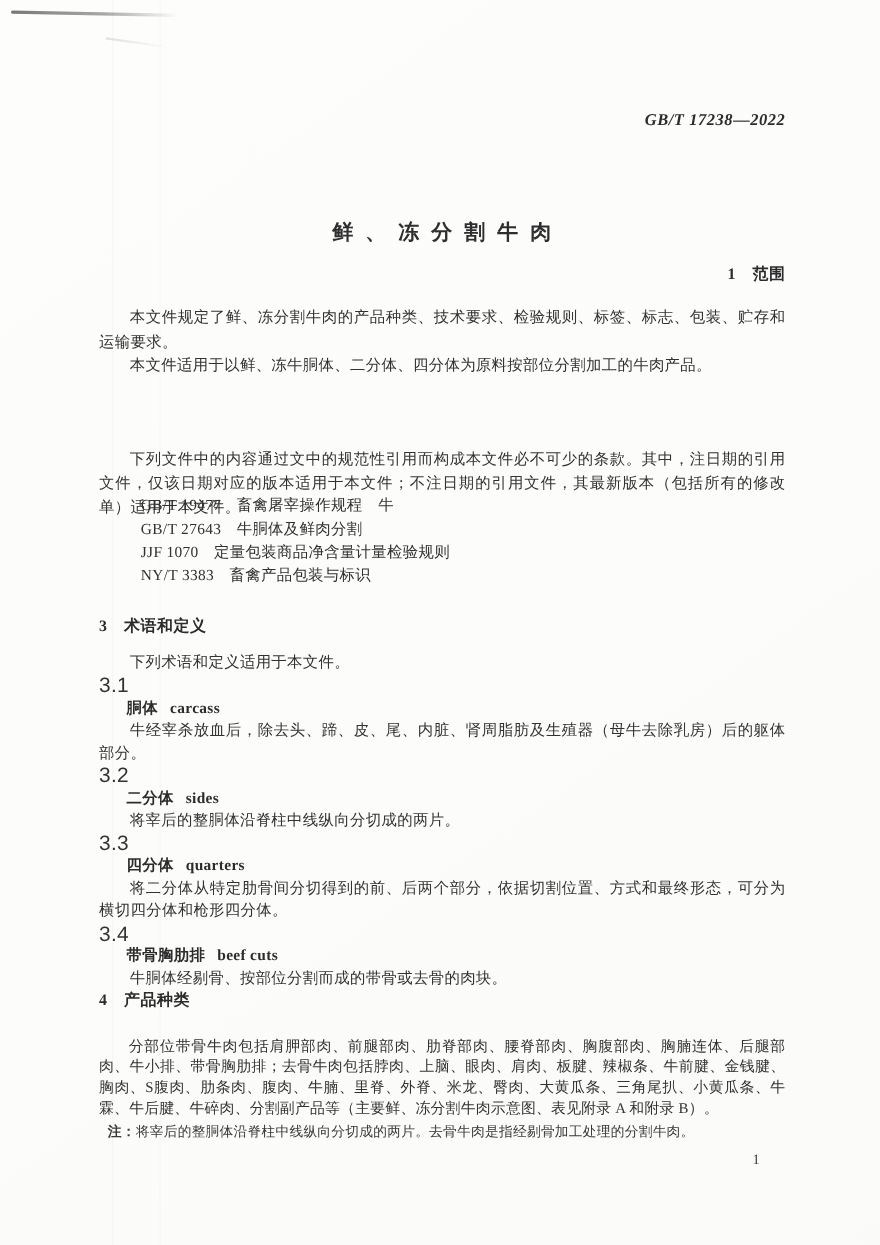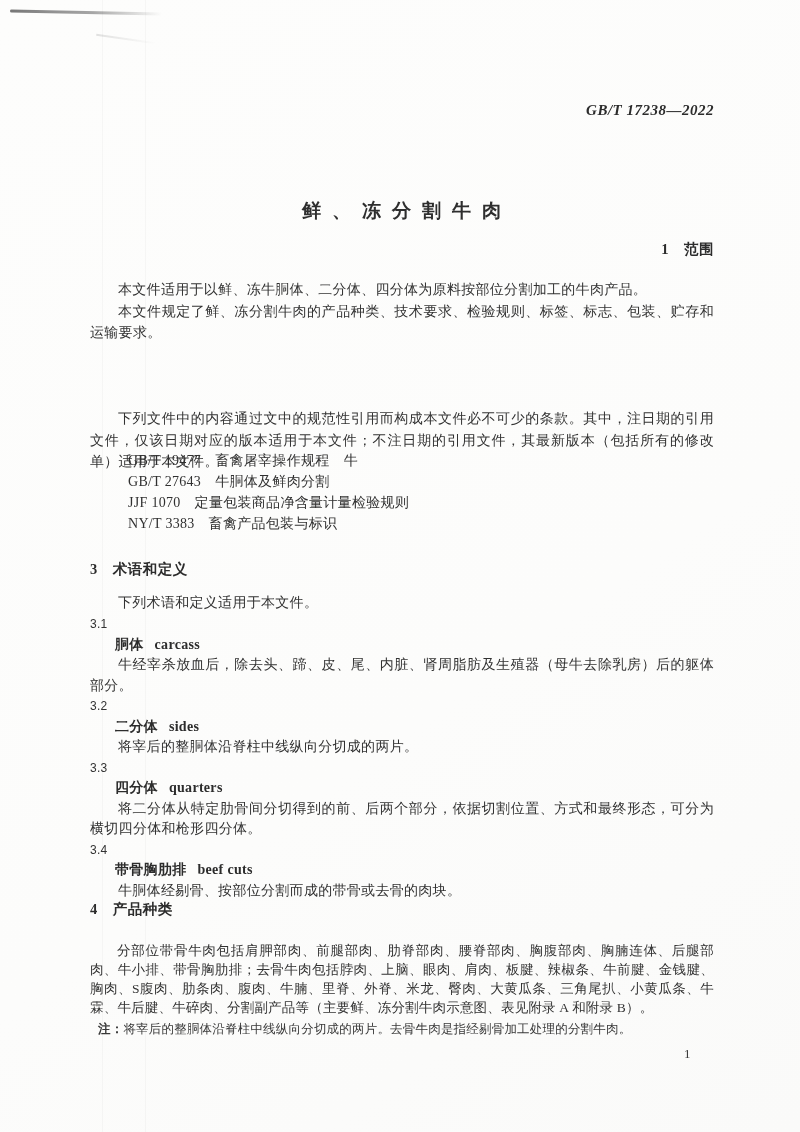--- a/index.html
+++ b/index.html
@@ -80,21 +80,21 @@
     text-align: justify;
     letter-spacing: 0.3px;
     color: #323232;
   }
   .para + .para { margin-top: 0; }
 
   .refs { padding-left: 38px; font-size: 14px; line-height: 21px; letter-spacing: 0.3px; }
   .ref-item .ref-name { margin-left: 14px; }
 
   .terms { font-size: 14px; line-height: 20.5px; letter-spacing: 0.3px; }
-  .term-number { font-family: "Liberation Sans", "DejaVu Sans", sans-serif; font-size: 12px; color: #323232; }
+  .term-number { font-family: "Liberation Sans", "DejaVu Sans", sans-serif; font-size: 19px; color: #323232; }
   .term-name { font-weight: bold; margin-left: 25px; color: #2c2c2c; }
   .term-name .term-en { margin-left: 11px; }
   .term-def { text-indent: 2em; text-align: justify; color: #323232; }
 
   .para-dense {
     font-size: 13.5px;
     line-height: 19px;
     text-indent: 2em;
     text-align: justify;
     letter-spacing: 0.2px;
@@ -130,22 +130,22 @@
   <div class="doc-number">GB/T 17238—2022</div>
 
   <div class="doc-title">鲜、冻分割牛肉</div>
 
   <div class="blk" style="top:240px;text-align:right;">
     <div class="sec-heading">
       <span class="sec-num">1</span><span>范围</span>
     </div>
   </div>
   <div class="blk" style="top:279px;">
+    <p class="para">本文件规定了鲜、冻分割牛肉的产品种类、技术要求、检验规则、标签、标志、包装、贮存和运输要求。</p>
     <p class="para">本文件适用于以鲜、冻牛胴体、二分体、四分体为原料按部位分割加工的牛肉产品。</p>
-    <p class="para">本文件规定了鲜、冻分割牛肉的产品种类、技术要求、检验规则、标签、标志、包装、贮存和运输要求。</p>
   </div>
 
   <div class="blk" style="top:408px;">
     <p class="para">下列文件中的内容通过文中的规范性引用而构成本文件必不可少的条款。其中，注日期的引用文件，仅该日期对应的版本适用于本文件；不注日期的引用文件，其最新版本（包括所有的修改单）适用于本文件。</p>
   </div>
   <div class="blk refs" style="top:450px;">
     <div class="ref-item">
       <span>GB/T 19477</span><span class="ref-name">畜禽屠宰操作规程　牛</span>
     </div>
     <div class="ref-item">

